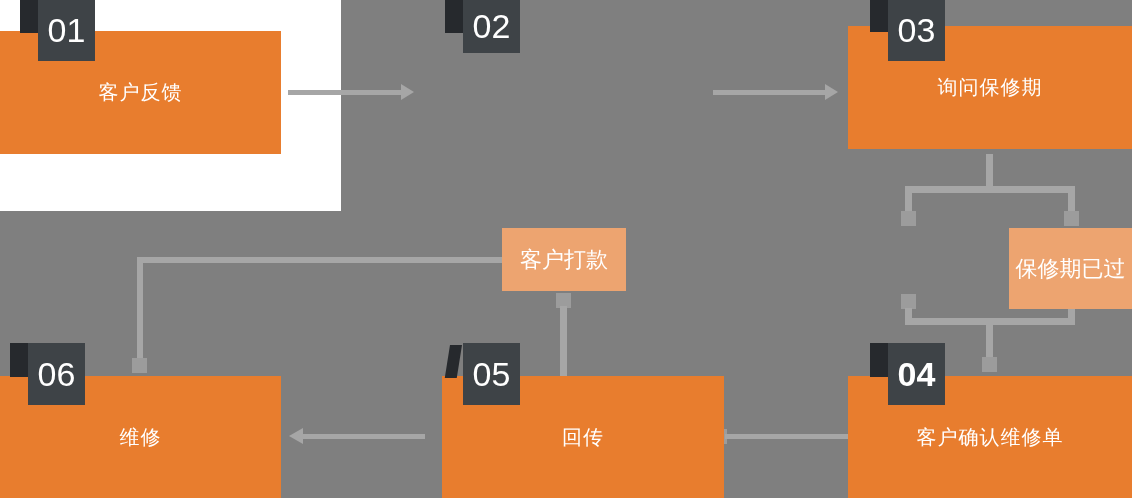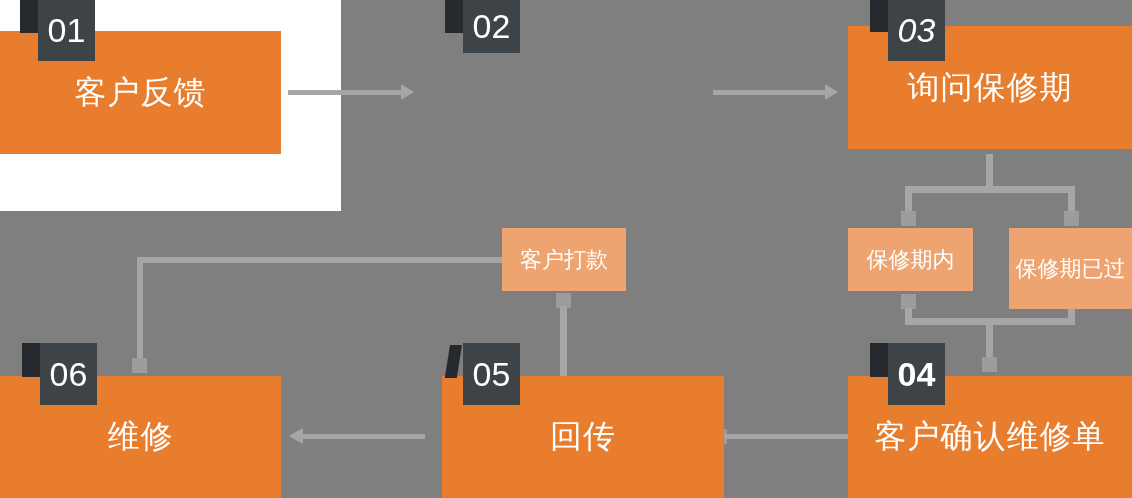--- a/index.html
+++ b/index.html
@@ -20,21 +20,21 @@
     border-top:8px solid transparent;border-bottom:8px solid transparent;
     border-left:13px solid var(--line,#a6a6a6);}
   .arr-l{position:absolute;width:0;height:0;z-index:1;
     border-top:8px solid transparent;border-bottom:8px solid transparent;
     border-right:14px solid var(--line,#a6a6a6);}
   .box{
     position:absolute;z-index:2;
     background:var(--orange,#e87d2e);
     color:var(--text,#ffffff);
     display:flex;align-items:center;justify-content:center;
-    font-size:32px;letter-spacing:1px;
+    font-size:20px;letter-spacing:1px;
   }
   .box.sub{
     background:var(--orange-light,#eda470);
     font-size:22px;letter-spacing:0;
   }
   .badge{
     position:absolute;z-index:3;width:57px;height:62px;
     background:var(--badge,#3e4347);
     color:var(--text,#ffffff);
     display:flex;align-items:center;justify-content:center;
@@ -90,23 +90,20 @@
   <div class="vline" style="left:137px;top:257px;width:6px;height:103px;"></div>
   <div class="node" style="left:132px;top:358px;"></div>
 
   <div class="box" style="left:0;top:31px;width:281px;height:123px;">
     <span>客户反馈</span>
   </div>
   <div class="box" style="left:848px;top:26px;width:284px;height:123px;">
     <span>询问保修期</span>
   </div>
 
-  <div class="box sub" style="left:848px;top:228px;width:125px;height:63px;">
-    <span>保修期内</span>
-  </div>
   <div class="box sub" style="left:1009px;top:228px;width:123px;height:81px;">
     <span>保修期已过</span>
   </div>
   <div class="box sub" style="left:502px;top:228px;width:124px;height:63px;">
     <span>客户打款</span>
   </div>
 
   <div class="box" style="left:0;top:376px;width:281px;height:122px;">
     <span>维修</span>
   </div>
@@ -118,25 +115,25 @@
   </div>
 
   <div class="badge" style="left:38px;top:0;height:61px;">
     <div class="flap" style="height:33px;"></div>
     <span>01</span>
   </div>
   <div class="badge" style="left:463px;top:0;height:53px;">
     <div class="flap" style="height:33px;"></div>
     <span>02</span>
   </div>
-  <div class="badge" style="left:888px;top:0;height:61px;font-style:italic;">
+  <div class="badge" style="left:888px;top:0;height:61px;">
     <div class="flap" style="height:32px;"></div>
     <span>03</span>
   </div>
-  <div class="badge" style="left:40px;top:343px;">
+  <div class="badge" style="left:28px;top:343px;">
     <div class="flap"></div>
     <span>06</span>
   </div>
   <div class="badge" style="left:463px;top:343px;">
     <div class="flap slant"></div>
     <span>05</span>
   </div>
   <div class="badge" style="left:888px;top:343px;font-weight:bold;">
     <div class="flap"></div>
     <span>04</span>

